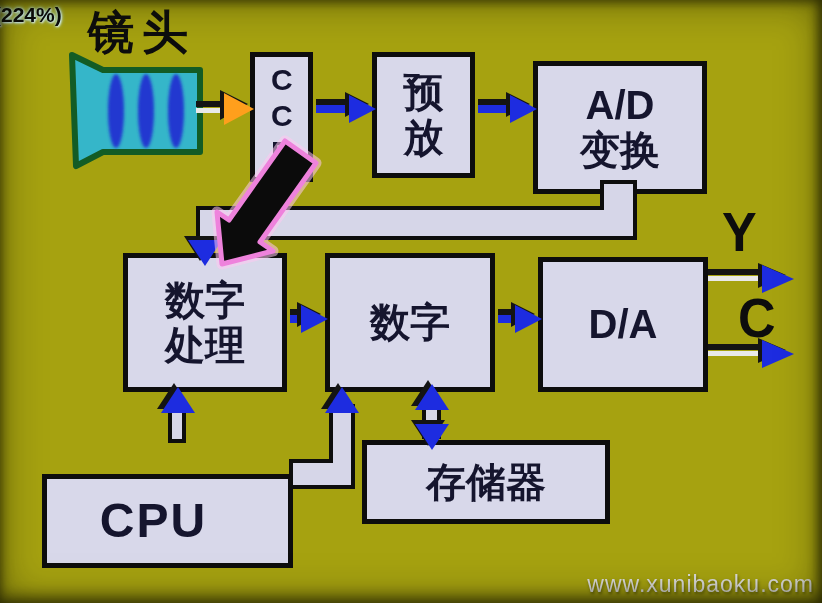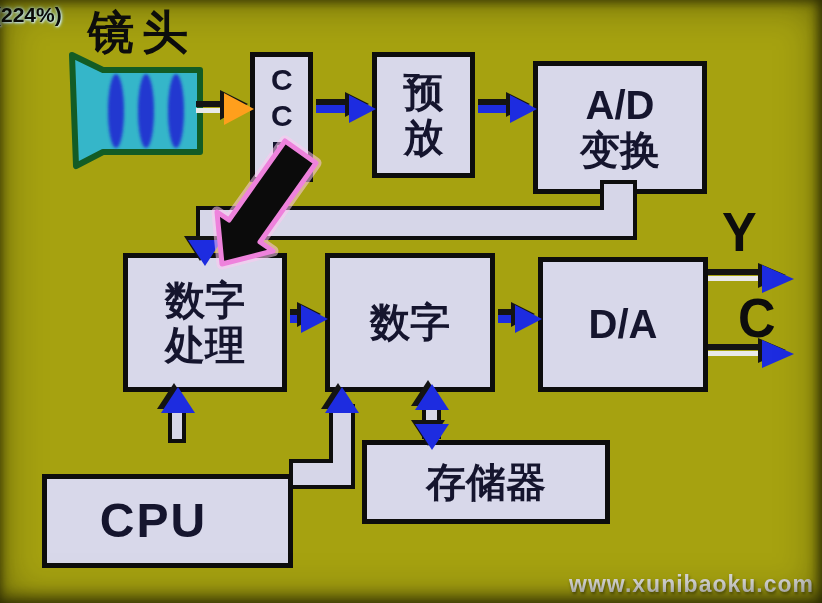--- a/index.html
+++ b/index.html
@@ -27,21 +27,21 @@
   .floating{position:absolute;z-index:3;pointer-events:none;color:#0d0d0d;font-weight:800;}
   .lens-label{left:88px;top:2px;font-size:46px;letter-spacing:8px;}
   .out-label{font-size:52px;font-weight:800;transform:scaleY(1.08);}
   .y-label{left:722px;top:202px;}
   .c-label{left:738px;top:288px;}
   .zoom-indicator{
     left:-6px;top:3px;font-size:21px;font-weight:bold;color:#0a0a0a;
     text-shadow:0 0 3px #d8ffff,0 0 5px #9feaf5,1px 1px 2px #ffffff;
   }
   .watermark{
-    right:8px;bottom:5px;font-size:23px;font-weight:bold;letter-spacing:1px;
+    right:8px;bottom:5px;font-size:23px;font-weight:normal;letter-spacing:1px;
     color:#dadada;text-shadow:1px 2px 3px rgba(50,50,0,.65);
   }
   .vignette{
     position:absolute;inset:0;z-index:4;pointer-events:none;
     box-shadow:inset 0 0 42px rgba(25,25,0,.5),
                inset 0 -7px 14px rgba(0,0,0,.45),
                inset 0 4px 10px rgba(0,0,0,.3),
                inset -6px 0 10px rgba(0,0,0,.25);
   }
   

